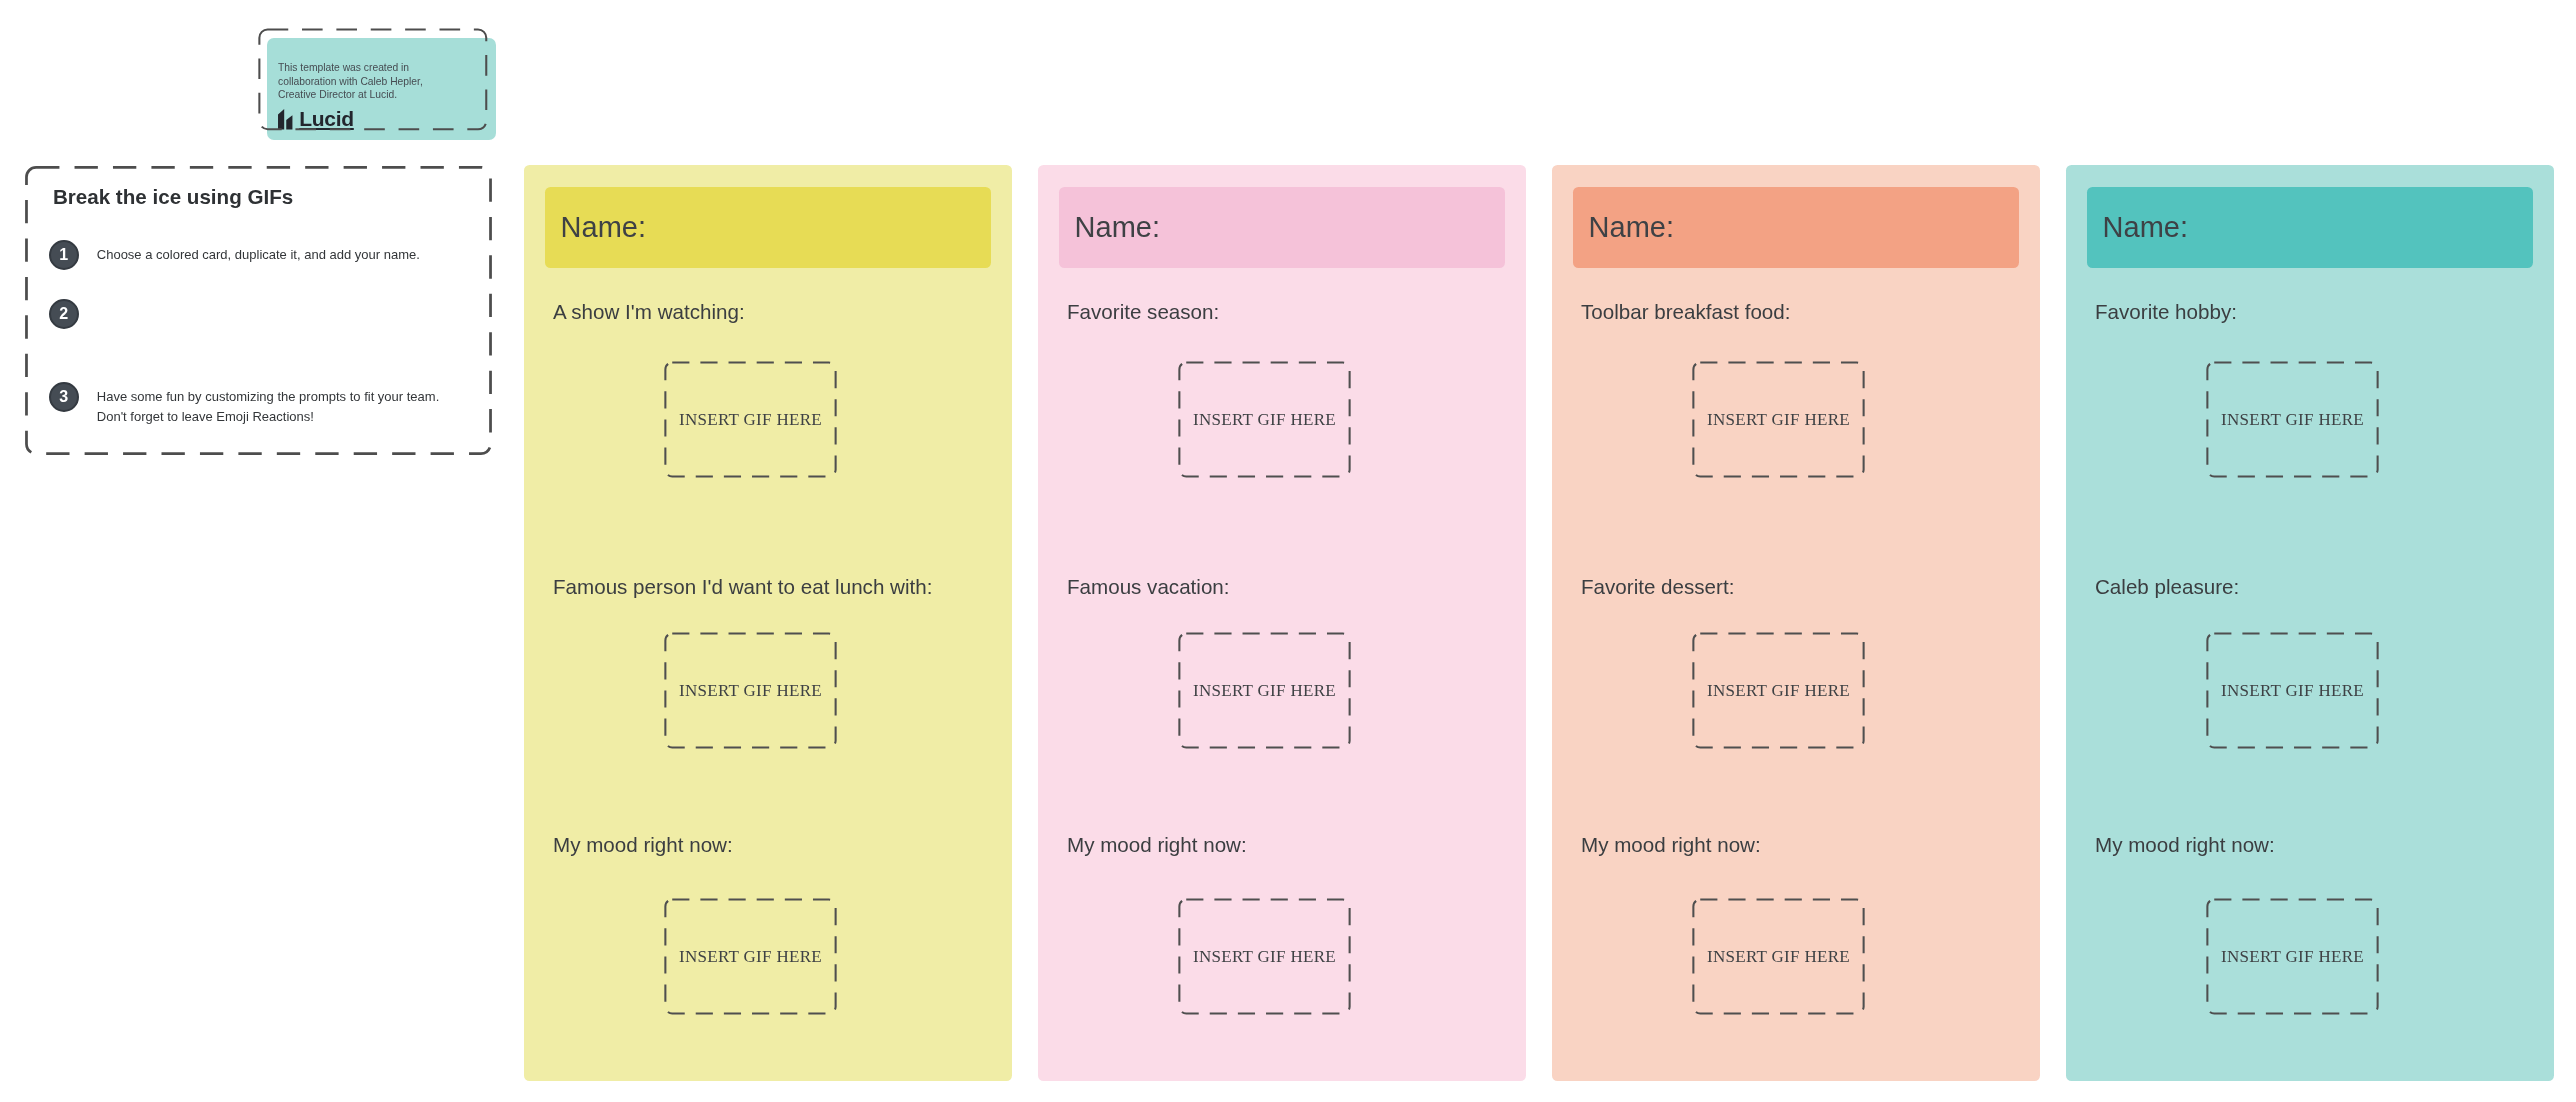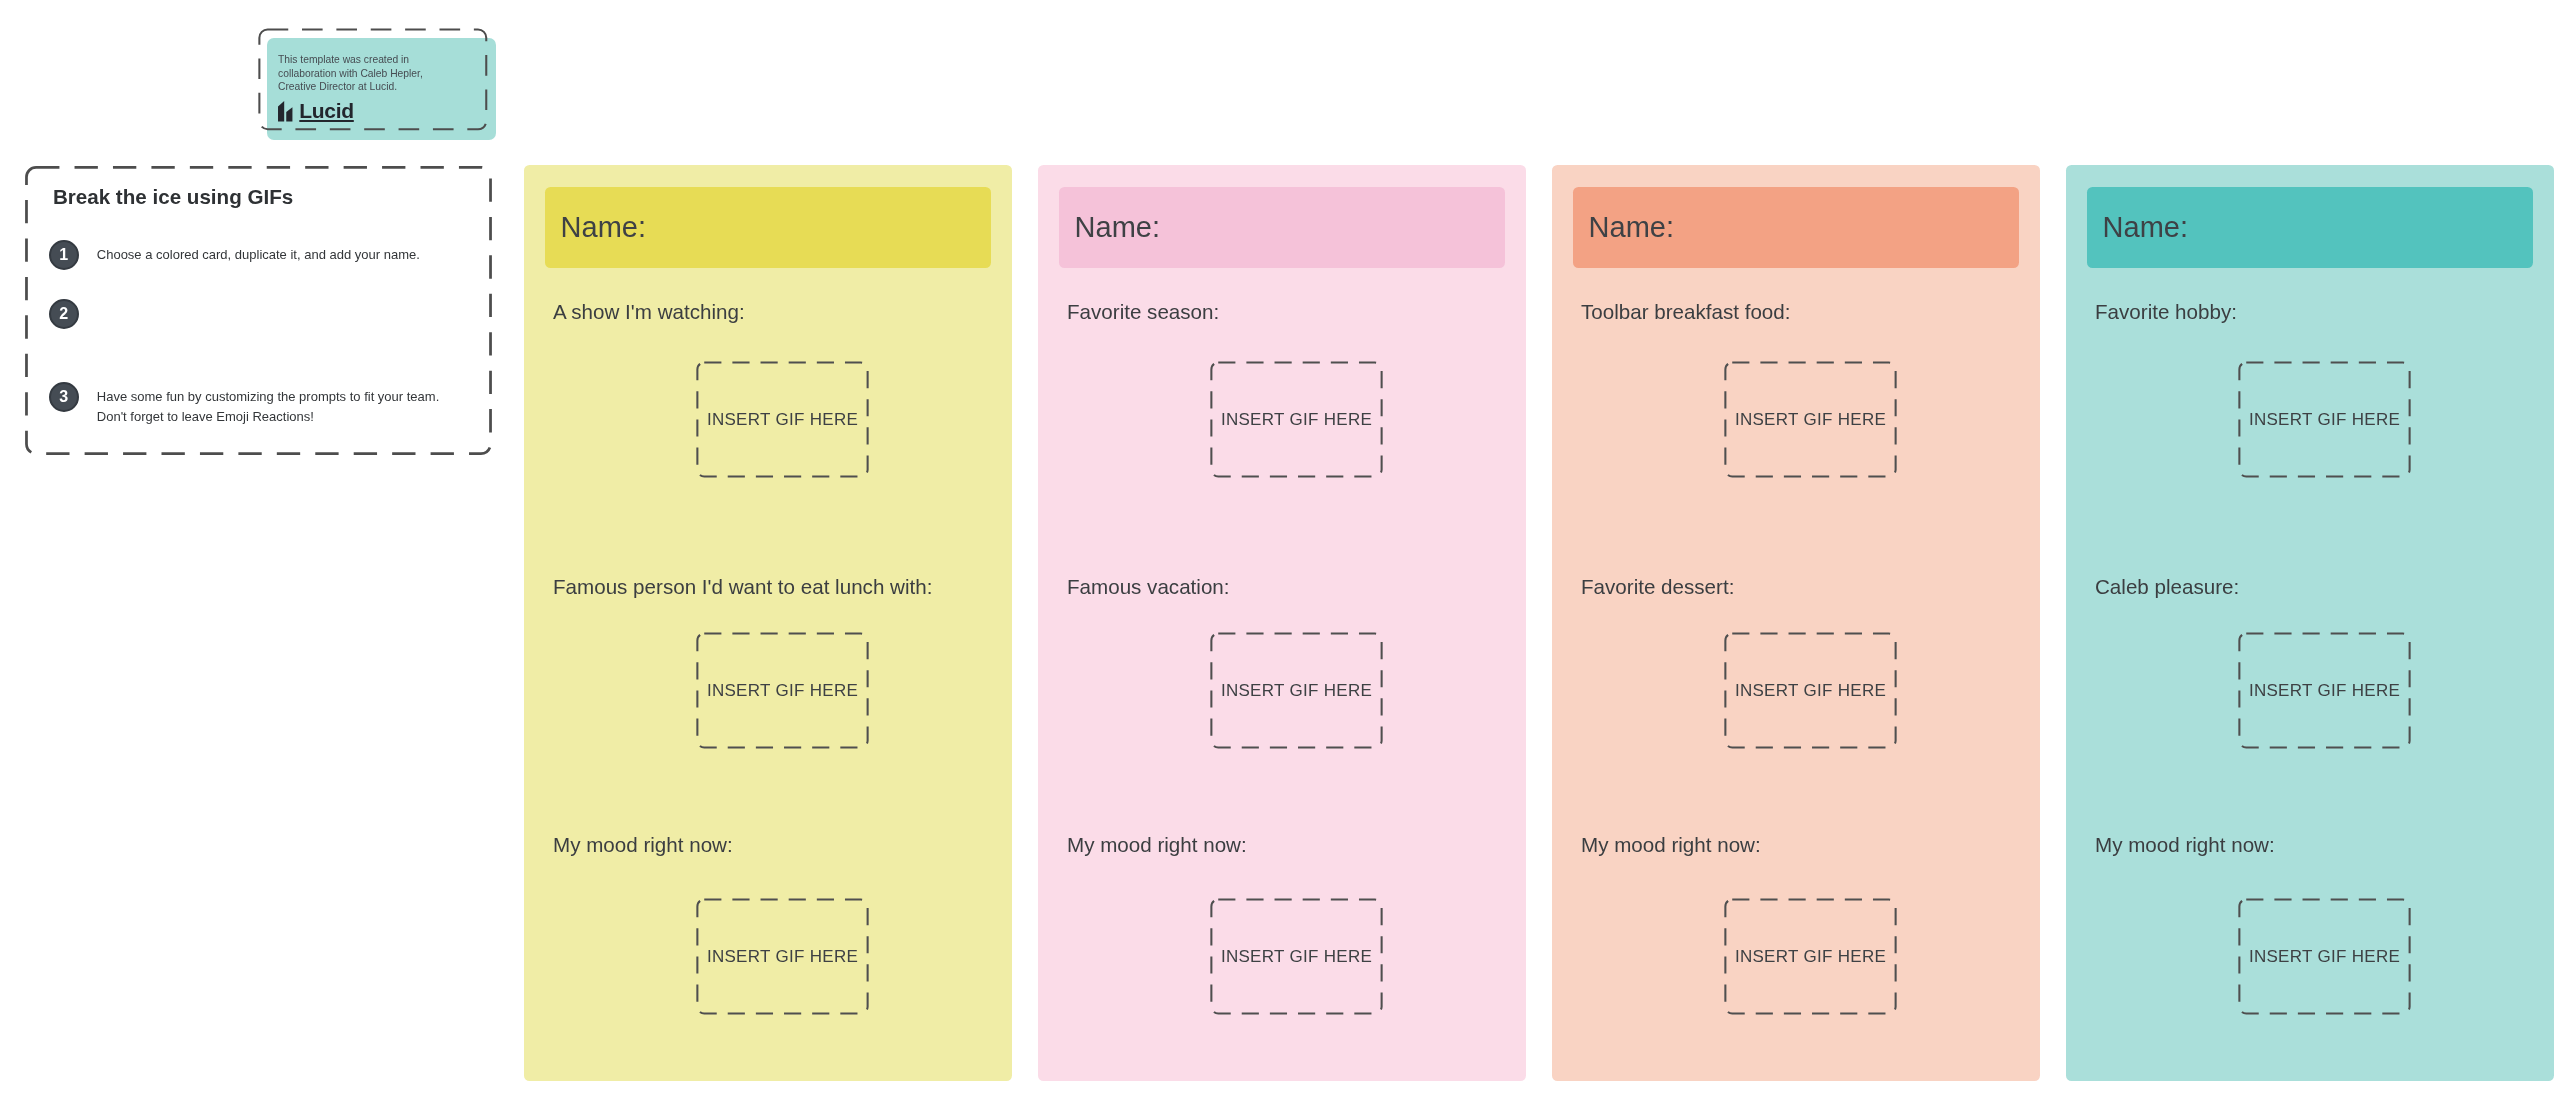--- a/index.html
+++ b/index.html
@@ -6,21 +6,21 @@
   .canvas{
     position:relative;width:2576px;height:1102px;overflow:hidden;background:#ffffff;
     font-family:"Liberation Sans", sans-serif;color:#3a3d40;
   }
   
   .attribution{position:absolute;left:258px;top:27.5px;width:247px;height:120px;}
   .attr-card{
     position:absolute;left:9px;top:10.3px;width:229px;height:102px;border-radius:6.9px;
     padding:15px 8.2px 0 11px;box-sizing:border-box;
   }
-  .attr-text{font-size:10.3px;line-height:13.7px;color:#464c52;white-space:pre-line;}
+  .attr-text{font-size:10.3px;line-height:13.7px;color:#464c52;white-space:pre-line;margin-top:8px;}
   .attr-logo-row{display:flex;align-items:center;gap:4.8px;margin-top:5.5px;}
   .lucid-wordmark{font-size:21px;font-weight:bold;color:#23262d;letter-spacing:-0.3px;}
   .attr-dashes{position:absolute;left:0;top:0;pointer-events:none;}
   
   .instructions{position:absolute;left:25.4px;top:166px;width:467px;height:289px;}
   .instr-border{position:absolute;left:0;top:0;}
   .instr-title{position:absolute;left:27.5px;top:19px;font-size:20.6px;font-weight:bold;color:#2e3134;}
   .step{position:absolute;left:23.4px;display:flex;gap:18px;align-items:flex-start;}
   .step-1{top:74px}.step-2{top:133px}.step-3{top:216px}
   .step-circle{
@@ -32,21 +32,21 @@
   
   .cards-row{position:absolute;left:524px;top:165px;display:flex;gap:26px;}
   .card{position:relative;width:488px;height:916px;border-radius:5.5px;}
   .card-header{
     position:absolute;left:20.6px;right:20.6px;top:22px;height:81px;border-radius:5.5px;
     display:flex;align-items:center;padding-left:16px;box-sizing:border-box;
     font-size:29px;color:#3e4145;
   }
   .prompt-label{position:absolute;left:29px;font-size:20.6px;color:#3b3e41;white-space:nowrap;}
   .label-1{top:135px}.label-2{top:410px}.label-3{top:668px}
-  .gif-box{position:absolute;left:172px;width:173px;height:117px;}
+  .gif-box{position:absolute;left:140px;width:173px;height:117px;font-family:Liberation Serif, serif;}
   .box-1{top:196px}.box-2{top:467px}.box-3{top:733px}
   .gif-box svg{position:absolute;left:0;top:0;}
   .gif-box span{
     position:absolute;inset:0;display:flex;align-items:center;justify-content:center;
     font-size:17px;letter-spacing:0.3px;color:#3e4144;
   }
 </style>
 </head>
 <body>
 

